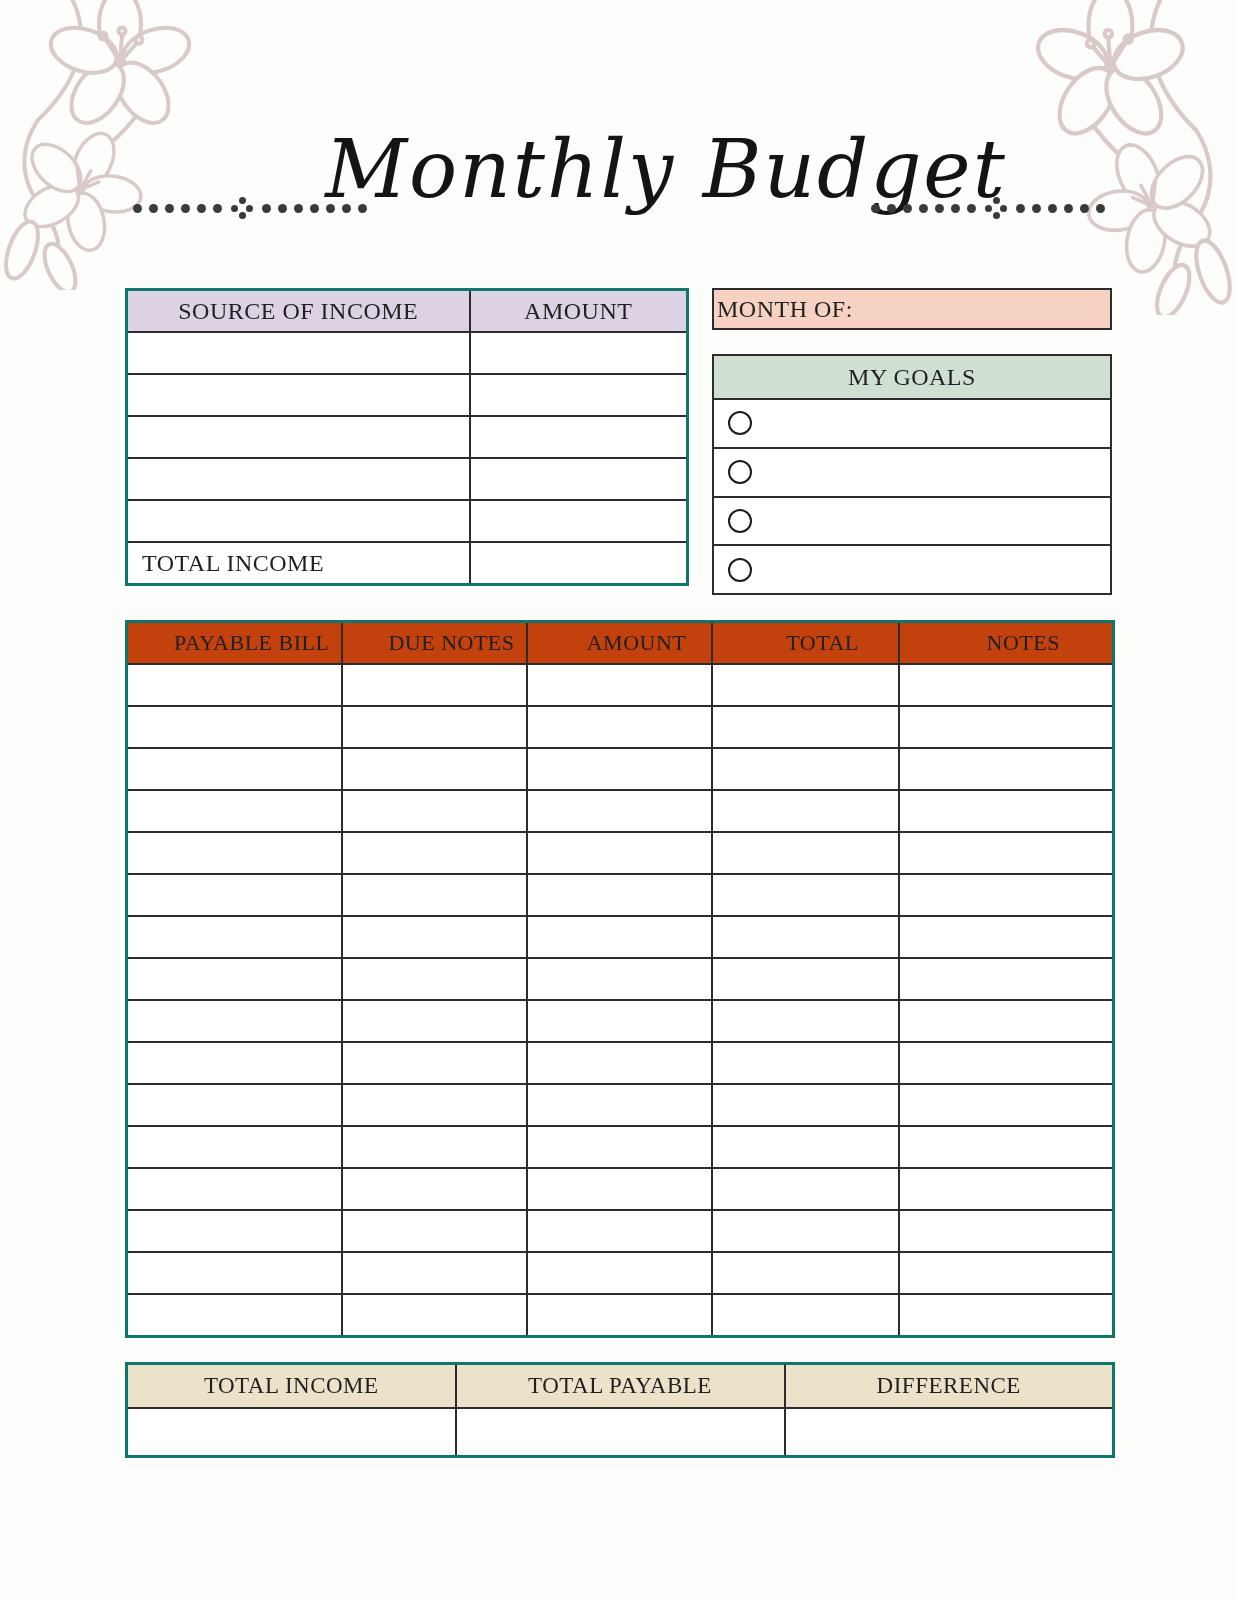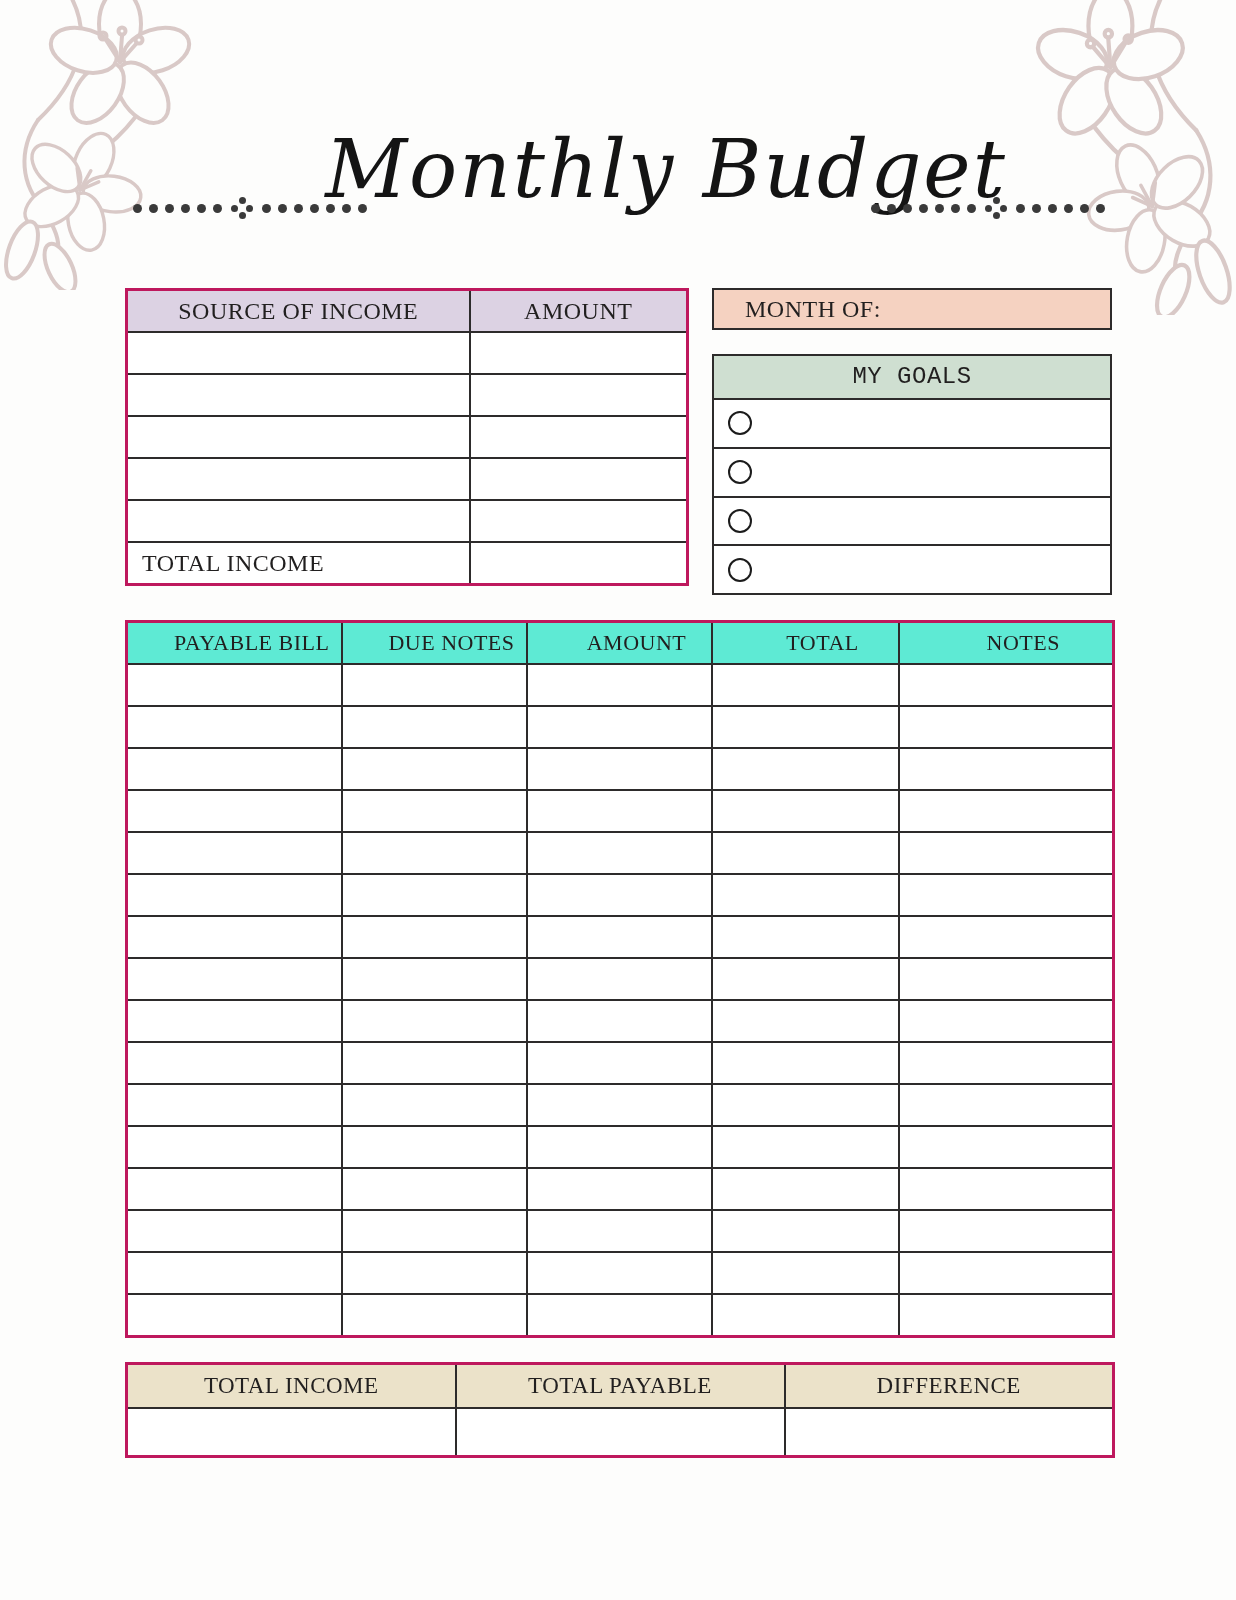--- a/index.html
+++ b/index.html
@@ -37,56 +37,56 @@
   .dot{width:9px;height:9px;border-radius:50%;background:#3a3a3a;flex:0 0 auto;}
   .dot-cluster{position:relative;width:22px;height:22px;flex:0 0 auto;margin:0 2px;}
   .dot-cluster i{position:absolute;width:7px;height:7px;border-radius:50%;background:#3a3a3a;}
   .cd-t{left:7.5px;top:0;}
   .cd-b{left:7.5px;bottom:0;}
   .cd-l{left:0;top:7.5px;}
   .cd-r{right:0;top:7.5px;}
   
   table{border-collapse:collapse;table-layout:fixed;position:absolute;background:#fff;}
   th,td{border:2px solid #2d2b2b;overflow:hidden;}
-  table{border:3px solid #be185d;}
+  table{border:3px solid #0f766e;}
   th{font-weight:normal;}
   
   .income-table{left:125px;top:288px;width:561px;}
   .income-table th{
     height:38px;background:#dcd2e3;
     font-size:24px;letter-spacing:0.5px;text-align:center;
   }
   .income-table td{height:38px;}
   .income-table td.total-cell{
     height:33px;text-align:left;padding-left:14px;font-size:24px;letter-spacing:0.5px;
   }
   
   .month-box{
     position:absolute;left:712px;top:288px;width:400px;height:42px;
     box-sizing:border-box;border:2px solid #2d2b2b;background:#f5d2c1;
-    font-size:24px;letter-spacing:0.5px;line-height:38px;padding-left:31px;
+    font-size:24px;letter-spacing:0.5px;line-height:38px;padding-left:3px;
   }
   
   .goals-header{
     position:absolute;left:712px;top:354px;width:400px;height:46px;
     box-sizing:border-box;border:2px solid #2d2b2b;background:#cfdfd1;
-    font-size:24px;letter-spacing:0.5px;line-height:42px;text-align:center;font-family:Liberation Mono, monospace;
+    font-size:24px;letter-spacing:0.5px;line-height:42px;text-align:center;
   }
   .goals-rows{
     position:absolute;left:712px;top:398px;width:400px;height:197px;
     box-sizing:border-box;border:2px solid #2d2b2b;background:#fff;
     display:flex;flex-direction:column;
   }
   .goal-row{flex:1 1 0;border-bottom:2px solid #2d2b2b;display:flex;align-items:center;padding-left:14px;}
   .goal-row:last-child{border-bottom:none;}
   .goal-circle{width:20px;height:20px;border:2px solid #1c1c1c;border-radius:50%;background:#fff;}
   
   .bills-table{left:125px;top:620px;width:987px;}
   .bills-table th{
-    height:38px;background:#5eead4;
+    height:38px;background:#c2410c;
     font-size:22px;letter-spacing:0.5px;text-align:center;padding-left:36px;
   }
   .bills-table td{height:38px;}
   
   .summary-table{left:125px;top:1362px;width:987px;}
   .summary-table th{
     height:40px;background:#ebe2c9;
     font-size:23px;letter-spacing:0.5px;text-align:center;
   }
   .summary-table td{height:44px;}

